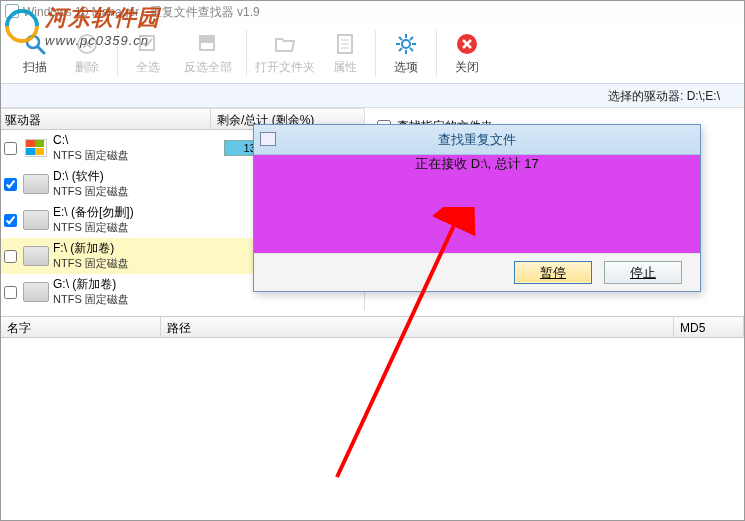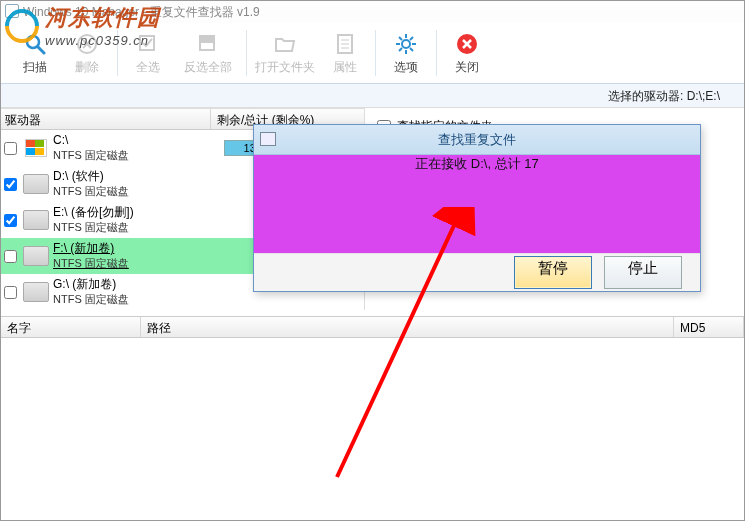--- a/index.html
+++ b/index.html
@@ -42,41 +42,41 @@
 .drow { display:flex; align-items:center; height:36px; border-bottom:0; }
 .drow .cb { width:18px; text-align:center; }
 .drow .cb input { vertical-align:middle; }
 .drow .dico { width:26px; height:20px; margin:0 4px; background:linear-gradient(#e8e8e8,#cfcfcf); border:1px solid #aaa; border-radius:2px; position:relative; }
 .drow .wico { width:22px; height:18px; margin:0 6px; background:#fff; display:flex; flex-wrap:wrap; border:1px solid #ccc; }
 .drow .wico span{width:9px;height:7px;}
 .drow .wico .a{background:#f25022;} .drow .wico .b{background:#7fba00;} .drow .wico .c{background:#00a4ef;} .drow .wico .d{background:#ffb900;}
 .drow .txt { flex:1; line-height:15px; padding:2px 0; }
 .drow .ln1 { color:#000; font-size:12px; }
 .drow .ln2 { color:#333; font-size:11px; }
-.drow.sel { background:#86efac;text-decoration:underline; }
+.drow.sel { background:#fef9c3; }
 .drow.sel .txt { background:transparent; }
 .drow .bar { width:140px; height:16px; border:1px solid #8aa; background:#e6f4fb; position:relative; font-size:11px; text-align:center; color:#000; line-height:14px; }
 .drow .bar .fill { position:absolute; left:0; top:0; bottom:0; background:#65c6e8; }
 .drow .bar .lbl { position:relative; }
 
 .specfolder { display:flex; align-items:center; gap:6px; padding:2px; }
 .specfolder input { width:14px; height:14px; }
 
 
 .rhdr { display:flex; background:linear-gradient(#fdfdfd,#ececec); border-top:1px solid #ccc; border-bottom:1px solid #ccc; height:22px; line-height:22px; margin-top:6px;}
 .rhdr div { border-right:1px solid #d6d6d6; padding-left:6px; }
-.rhdr .rn { width:140px; } .rhdr .rp { flex:1; } .rhdr .rm { width:70px; }
+.rhdr .rn { width:160px; } .rhdr .rp { flex:1; } .rhdr .rm { width:70px; }
 
 
 .dialog { position:absolute; left:232px; top:123px; width:448px; background:#d946ef; border:1px solid #6a93c6; box-shadow:2px 3px 8px rgba(0,0,0,0.2); z-index:20;margin-left:20px; }
 .dlg-t { height:30px; background:linear-gradient(#d7e8f7,#c5ddf1); border-bottom:1px solid #a9c4e0; color:#1a4b7a; text-align:center; line-height:30px; font-size:13px; position:relative; }
 .dlg-t .dico2 { position:absolute; left:6px; top:7px; width:16px; height:14px; border:1px solid #789; background:#eef; }
 .dlg-body { height:98px; display:flex; align-items:flex-start; justify-content:center; color:#111; font-size:13px; }
 .dlg-btns { height:38px; background:#f4f4f4; border-top:1px solid #e4e4e4; display:flex; justify-content:flex-end; align-items:center; gap:12px; padding-right:18px; }
-.btn { width:78px; height:33px; border:1px solid #9aa; background:linear-gradient(#fafbfc,#e6ecf1); text-align:center; line-height:21px; font-size:15px; cursor:pointer; }
+.btn { width:78px; height:23px; border:1px solid #9aa; background:linear-gradient(#fafbfc,#e6ecf1); text-align:center; line-height:21px; font-size:13px; cursor:pointer;text-decoration:underline; }
 .btn.primary { border:1px solid #3a7ab8; background:linear-gradient(#fff5d0,#ffe393); box-shadow:inset 0 0 0 1px #fff4c2; }
 
 
 .arrow { position:absolute; z-index:30; left:298px; top:206px; pointer-events:none; }
 </style>
 </head>
 <body>
 
 <div class="watermark">
   <div class="wm-logo"></div>

